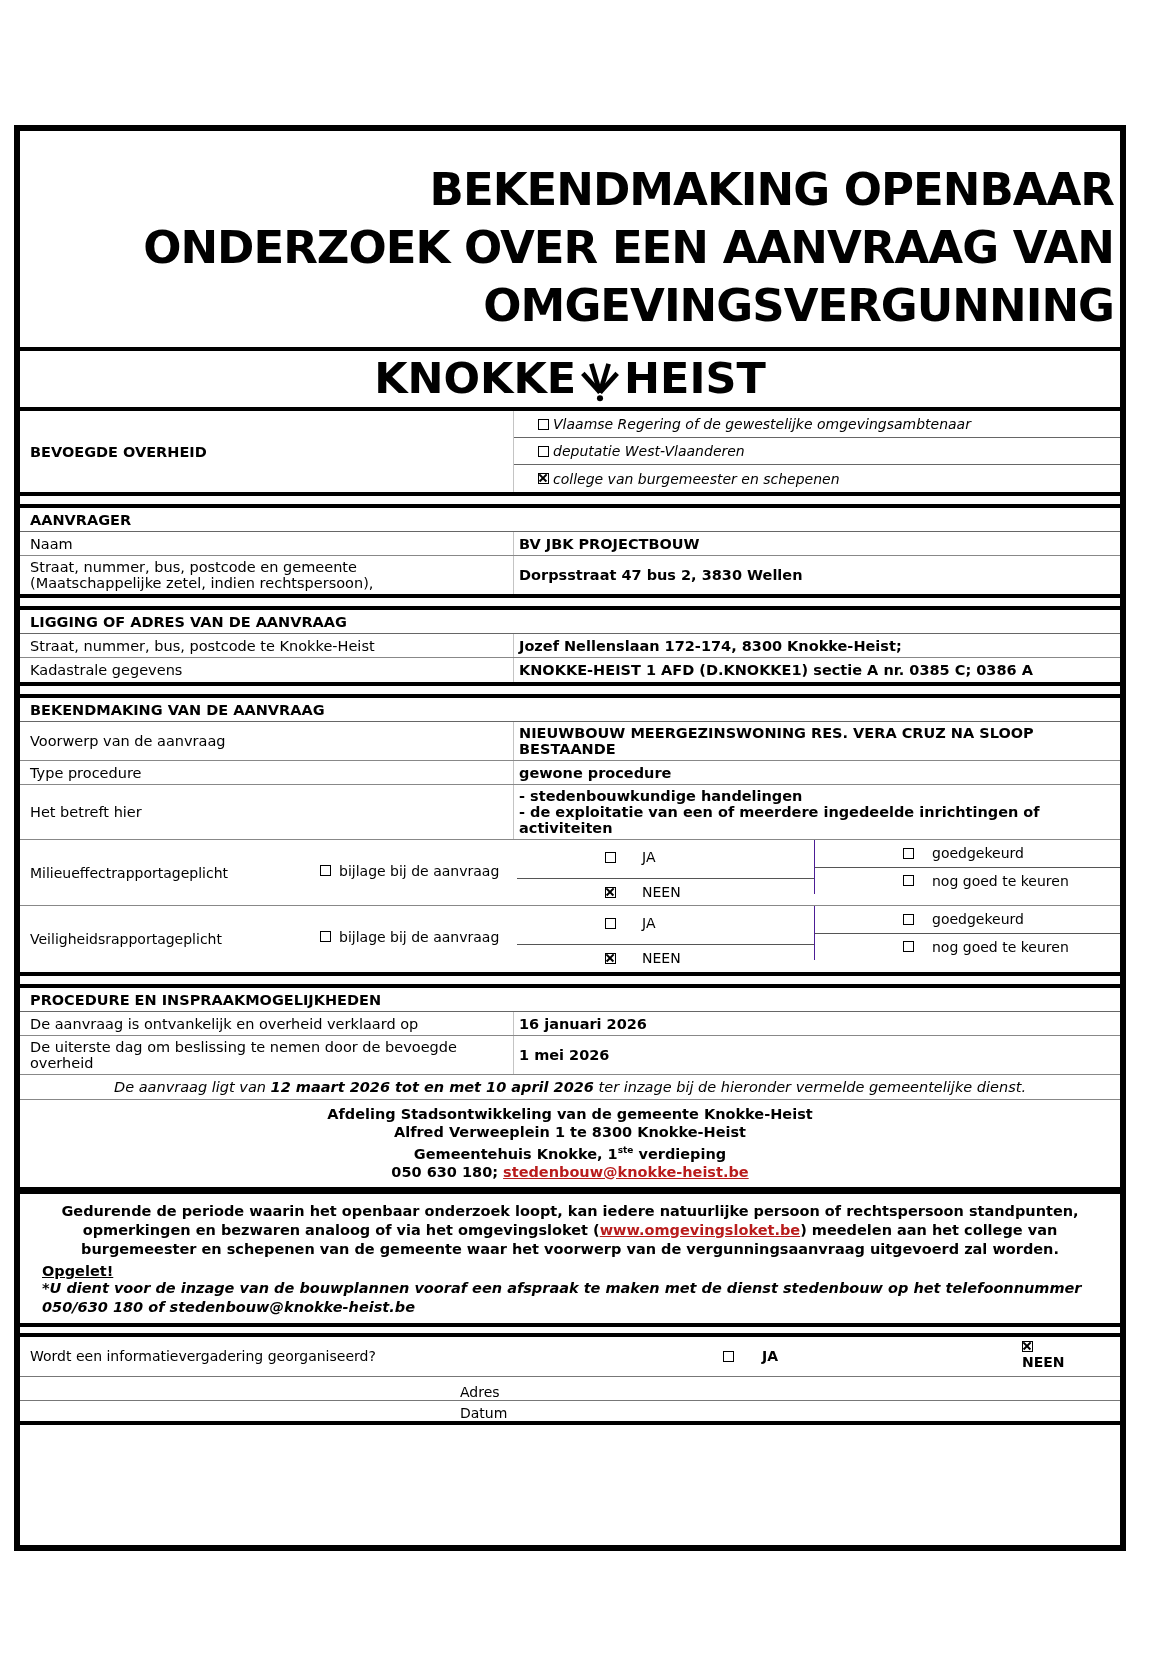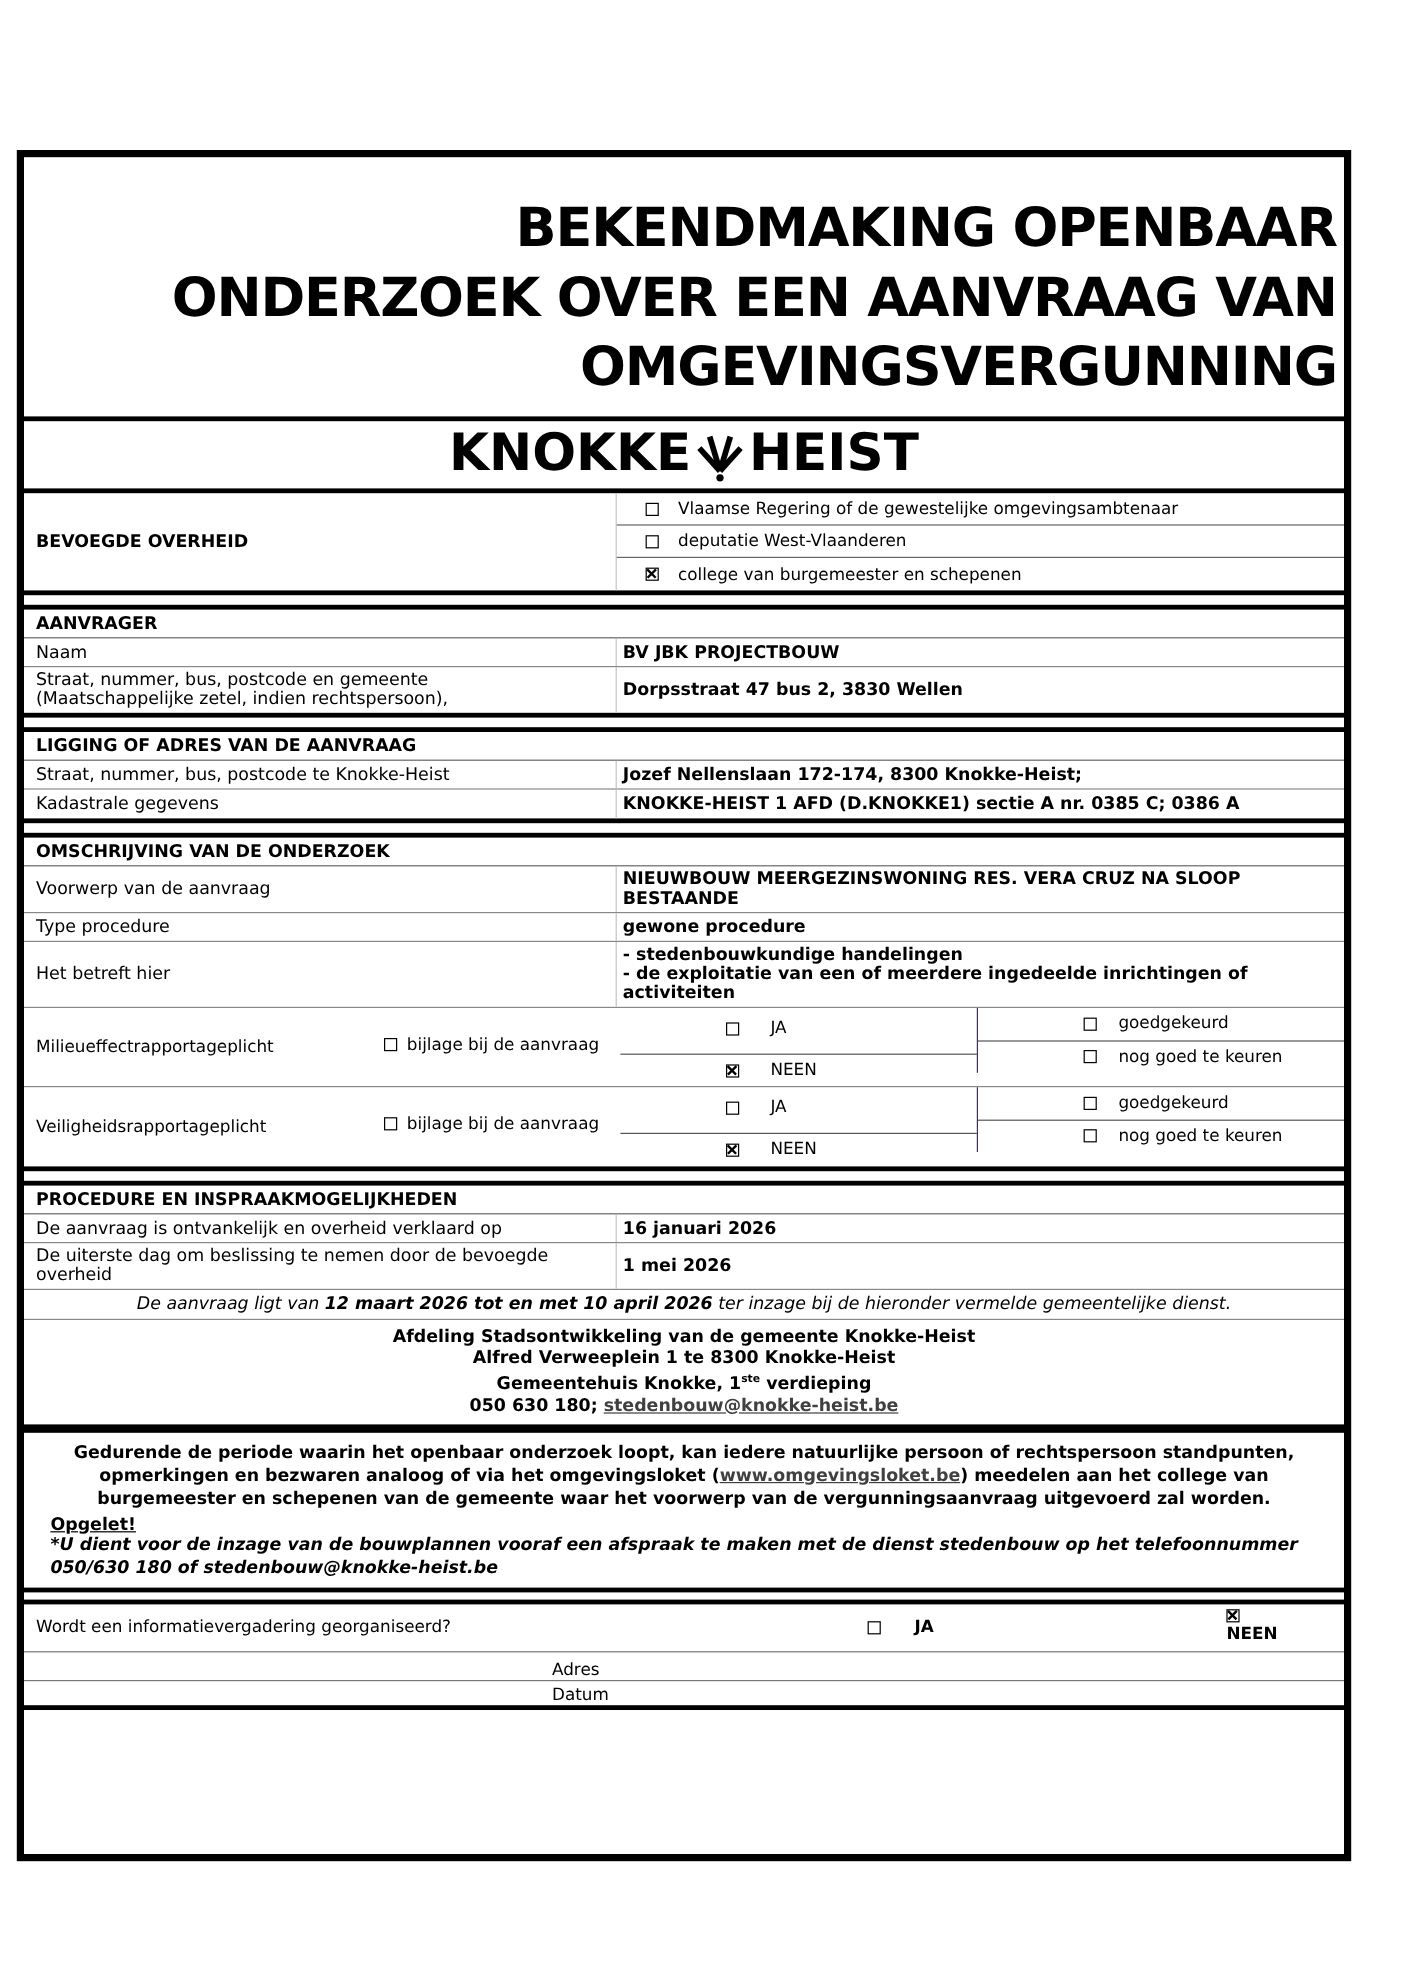--- a/index.html
+++ b/index.html
@@ -25,21 +25,21 @@
   .hdr-row { font-weight:700; font-size:14.5px; padding:4px 0 3px 10px; border-bottom:1px solid #666; }
   .lv-row { display:flex; align-items:center; min-height:24px; border-bottom:1px solid #888; font-size:14.5px; }
   .lv-row:last-child { border-bottom:none; }
   .lv-label { flex:0 0 494px; padding:3px 8px 3px 10px; border-right:1px solid #c4c4c4; align-self:stretch; display:flex; flex-direction:column; justify-content:center; }
   .lv-value { flex:1; padding:3px 6px 3px 5px; font-weight:700; }
 
   
   .bo { display:flex; }
   .bo-label { flex:0 0 494px; display:flex; align-items:center; padding-left:10px; font-weight:700; font-size:14.5px; border-right:1px solid #c4c4c4; }
   .bo-opts { flex:1; display:flex; flex-direction:column; }
-  .bo-opt { display:flex; align-items:center; gap:16px; height:27px; padding-left:24px; border-bottom:1px solid #666; font-size:14px; }
+  .bo-opt { display:flex; align-items:center; gap:4px; height:27px; padding-left:24px; border-bottom:1px solid #666; font-size:14px;font-style:italic; }
   .bo-opt:last-child { border-bottom:none; }
 
   
   .cb { display:inline-block; width:11px; height:11px; border:1.6px solid #000; position:relative; flex:none; background:#fff; }
   .cb.checked::before,.cb.checked::after { content:""; position:absolute; left:-1px; top:3.3px; width:10px; height:1.6px; background:#000; }
   .cb.checked::before { transform:rotate(45deg); }
   .cb.checked::after { transform:rotate(-45deg); }
 
   
   .rapport { position:relative; height:66px; border-bottom:1px solid #888; font-size:14px; }
@@ -51,21 +51,21 @@
   .r-bijlage .ext { flex:1; border-bottom:1px solid #555; height:100%; }
   .r-ja { position:absolute; left:585px; top:9px; display:flex; align-items:center; gap:26px; }
   .r-neen { position:absolute; left:585px; top:44px; display:flex; align-items:center; gap:26px; }
   .r-right { position:absolute; left:794px; right:0; top:0; height:54px; display:flex; flex-direction:column; border-left:1px solid #4c1d95; }
   .r-right .half { flex:1; display:flex; align-items:center; gap:18px; padding-left:88px; }
   .r-right .half.one { border-bottom:1px solid #555; }
 
   
   .center-row { text-align:center; padding:4px 8px; font-size:14.5px; border-bottom:1px solid #888;font-style:italic; }
   .dienst { text-align:center; font-weight:700; font-size:14.5px; padding:5px 0 6px 0; line-height:18px; }
-  a.link { color:#404040; font-weight:700; text-decoration:underline; }
+  a.link { color:#b91c1c; font-weight:700; text-decoration:underline; }
   sup { font-size:9px; }
 
   
   .inspraak { border-top:7px solid #000; padding:8px 22px 6px 22px; font-size:14.5px; }
   .inspraak .para { font-weight:700; text-align:center; line-height:19px; }
   .opgelet { font-weight:700; text-decoration:underline; margin-top:4px; }
   .note { font-weight:700; font-style:italic; line-height:19px; }
 
   
   .q-row { position:relative; height:40px; border-bottom:1px solid #777; font-size:14px; display:flex; align-items:center; }
@@ -154,21 +154,21 @@
       <div class="lv-label">
           <span>Kadastrale gegevens</span>
         </div>
       <div class="lv-value">KNOKKE-HEIST 1 AFD (D.KNOKKE1) sectie A nr. 0385 C; 0386 A</div>
     </div>
   </div>
 
   <div class="gap"></div>
 
   <div class="sec">
-    <div class="hdr-row">OMSCHRIJVING VAN DE ONDERZOEK</div>
+    <div class="hdr-row">BEKENDMAKING VAN DE AANVRAAG</div>
     <div class="lv-row">
       <div class="lv-label">
           <span>Voorwerp van de aanvraag</span>
         </div>
       <div class="lv-value">NIEUWBOUW MEERGEZINSWONING RES. VERA CRUZ NA SLOOP BESTAANDE</div>
     </div>
     <div class="lv-row">
       <div class="lv-label">
           <span>Type procedure</span>
         </div>

